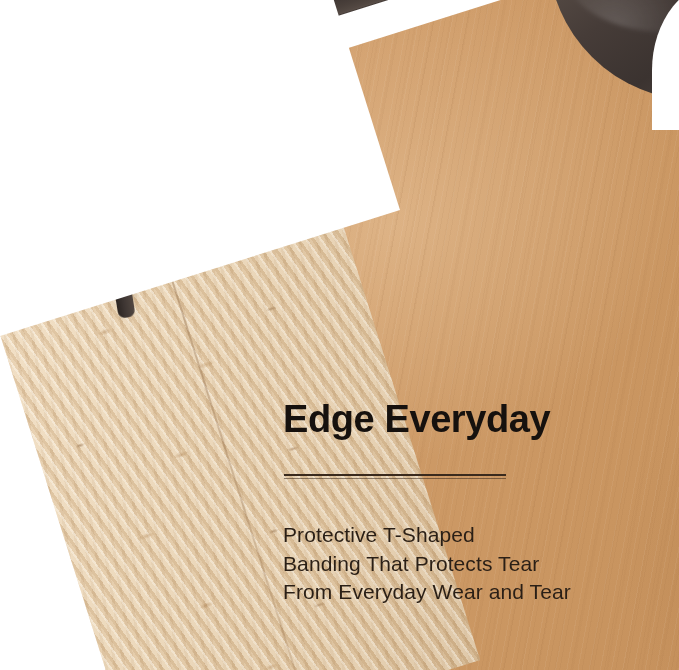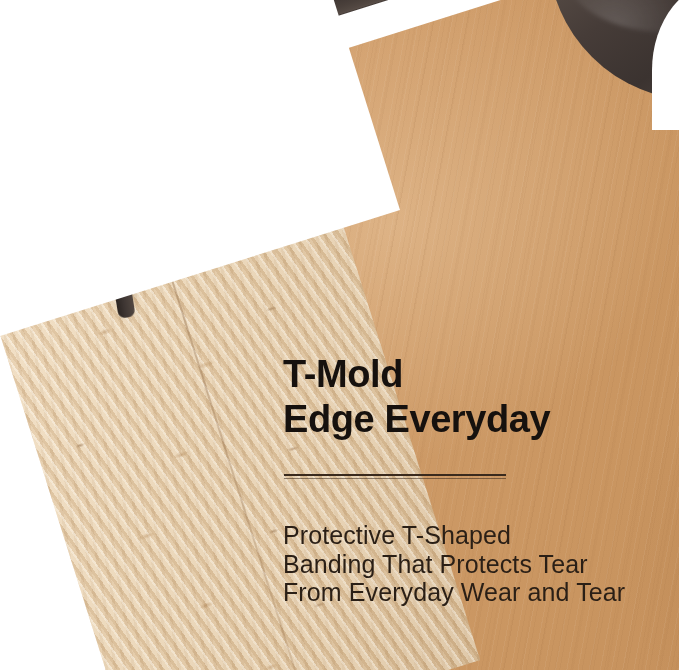--- a/index.html
+++ b/index.html
@@ -250,21 +250,21 @@
   .rule {
     width: 222px;
     height: 0;
     margin: 32px 0 0 1px;
     border-top: 2px solid #3a2a1d;
     border-bottom: 1px solid rgba(58,42,29,.55);
     height: 2px;
   }
   .subcopy {
     margin: 42px 0 0 0;
-    font-size: 25px;
+    font-size: 21px;
     line-height: 28.5px;
     font-weight: 400;
     letter-spacing: .1px;
     color: #2a1f16;
   }
   .subcopy div { white-space: nowrap; }
 </style>
 </head>
 <body>
 
@@ -287,21 +287,21 @@
     <div class="tmold-corner"></div>
     <div class="tmold-corner-hl"></div>
 
     <div class="mask-tl"></div>
     <div class="mask-r"></div>
   </div>
 
   <div class="overlay">
 
     <h1 class="headline">
-      <span>T-Mold</span><br>
+      <br>
       <span>Edge Everyday</span>
     </h1>
 
     <div class="rule"></div>
 
     <div class="subcopy">
       <div>Protective T-Shaped</div>
       <div>Banding That Protects Tear</div>
       <div>From Everyday Wear and Tear</div>
     </div>

